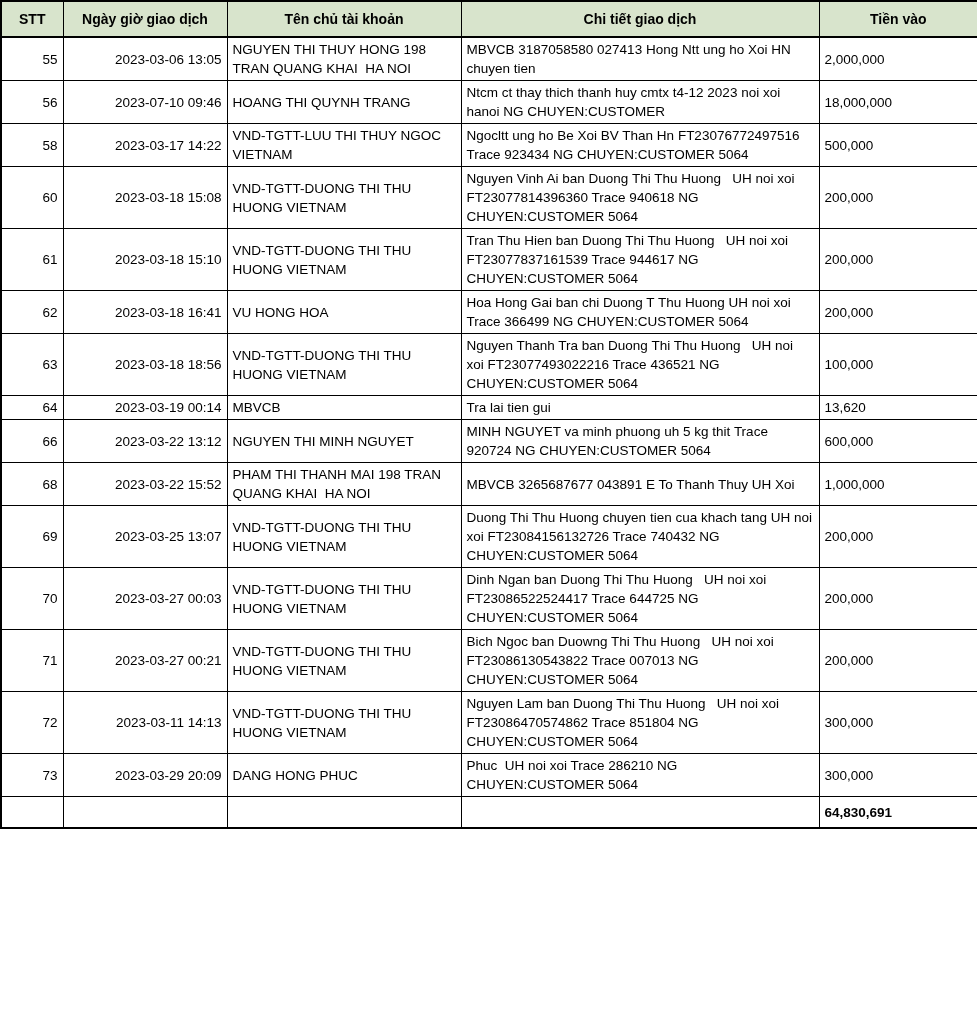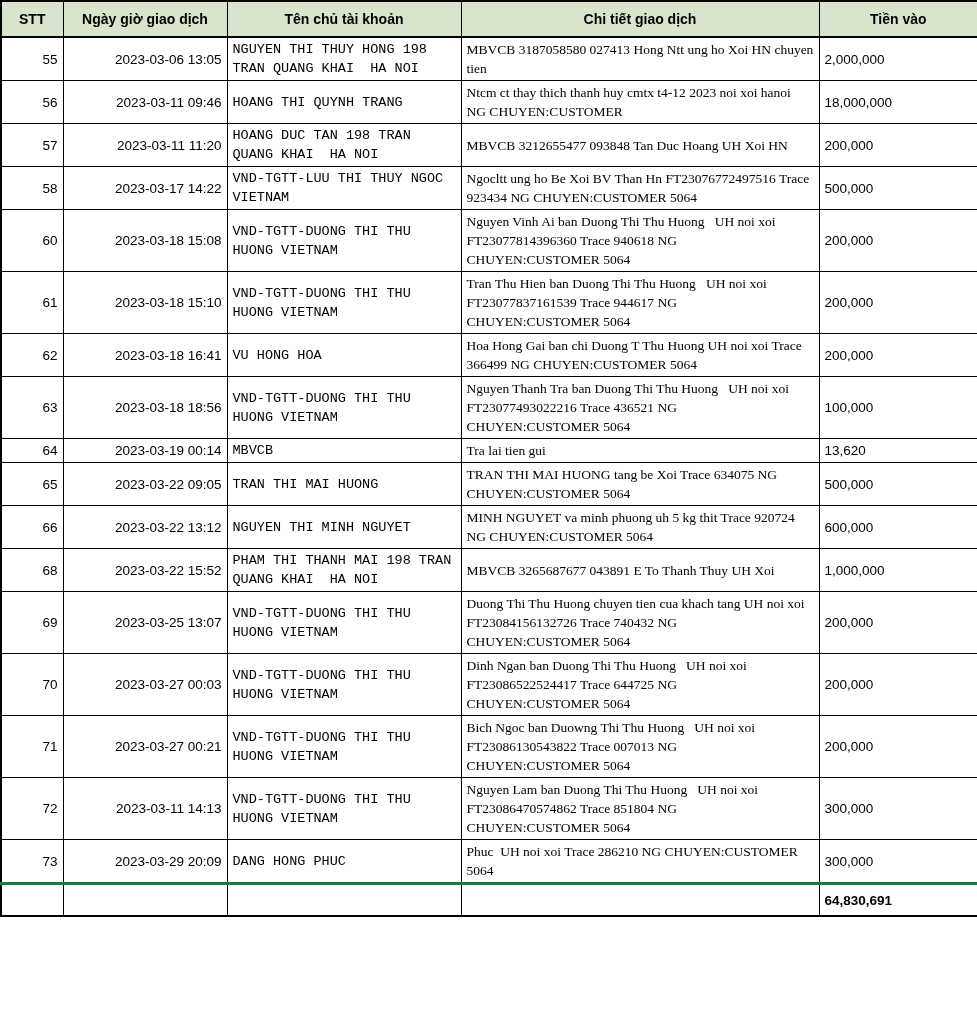--- a/index.html
+++ b/index.html
@@ -40,38 +40,36 @@
   td.cell-stt {
     text-align: right;
   }
   td.cell-datetime {
     text-align: right;
     white-space: nowrap;
   }
   td.cell-account {
     text-align: left;
     white-space: pre-wrap;
-    font-family: Liberation Mono, monospace;
   }
   td.cell-details {
     text-align: left;
     white-space: pre-wrap;
-    font-family: Liberation Serif, serif;
   }
   td.cell-amount {
     text-align: left;
   }
   tfoot td {
     height: 26px;
   }
   tfoot td.cell-amount {
     font-weight: bold;
   }
   tfoot tr {
-    border-top: 3px solid #15803d;
+    border-top: 1px solid #15803d;
   }
 </style>
 </head>
 <body>
 
 <div class="sheet">
   <table class="tx-table">
     <colgroup>
       <col style="width:62px">
       <col style="width:164px">
@@ -91,31 +89,24 @@
     <tbody>
         <tr>
           <td class="cell-stt">55</td>
           <td class="cell-datetime">2023-03-06 13:05</td>
           <td class="cell-account">NGUYEN THI THUY HONG 198 TRAN QUANG KHAI  HA NOI</td>
           <td class="cell-details">MBVCB 3187058580 027413 Hong Ntt ung ho Xoi HN chuyen tien</td>
           <td class="cell-amount">2,000,000</td>
         </tr>
         <tr>
           <td class="cell-stt">56</td>
-          <td class="cell-datetime">2023-03-11 09:46</td>
+          <td class="cell-datetime">2023-07-10 09:46</td>
           <td class="cell-account">HOANG THI QUYNH TRANG</td>
           <td class="cell-details">Ntcm ct thay thich thanh huy cmtx t4-12 2023 noi xoi hanoi NG CHUYEN:CUSTOMER</td>
           <td class="cell-amount">18,000,000</td>
-        </tr>
-        <tr>
-          <td class="cell-stt">57</td>
-          <td class="cell-datetime">2023-03-11 11:20</td>
-          <td class="cell-account">HOANG DUC TAN 198 TRAN QUANG KHAI  HA NOI</td>
-          <td class="cell-details">MBVCB 3212655477 093848 Tan Duc Hoang UH Xoi HN</td>
-          <td class="cell-amount">200,000</td>
         </tr>
         <tr>
           <td class="cell-stt">58</td>
           <td class="cell-datetime">2023-03-17 14:22</td>
           <td class="cell-account">VND-TGTT-LUU THI THUY NGOC VIETNAM</td>
           <td class="cell-details">Ngocltt ung ho Be Xoi BV Than Hn FT23076772497516 Trace 923434 NG CHUYEN:CUSTOMER 5064</td>
           <td class="cell-amount">500,000</td>
         </tr>
         <tr>
           <td class="cell-stt">60</td>
@@ -144,27 +135,20 @@
           <td class="cell-account">VND-TGTT-DUONG THI THU HUONG VIETNAM</td>
           <td class="cell-details">Nguyen Thanh Tra ban Duong Thi Thu Huong   UH noi xoi FT23077493022216 Trace 436521 NG CHUYEN:CUSTOMER 5064</td>
           <td class="cell-amount">100,000</td>
         </tr>
         <tr>
           <td class="cell-stt">64</td>
           <td class="cell-datetime">2023-03-19 00:14</td>
           <td class="cell-account">MBVCB</td>
           <td class="cell-details">Tra lai tien gui</td>
           <td class="cell-amount">13,620</td>
-        </tr>
-        <tr>
-          <td class="cell-stt">65</td>
-          <td class="cell-datetime">2023-03-22 09:05</td>
-          <td class="cell-account">TRAN THI MAI HUONG</td>
-          <td class="cell-details">TRAN THI MAI HUONG tang be Xoi Trace 634075 NG CHUYEN:CUSTOMER 5064</td>
-          <td class="cell-amount">500,000</td>
         </tr>
         <tr>
           <td class="cell-stt">66</td>
           <td class="cell-datetime">2023-03-22 13:12</td>
           <td class="cell-account">NGUYEN THI MINH NGUYET</td>
           <td class="cell-details">MINH NGUYET va minh phuong uh 5 kg thit Trace 920724 NG CHUYEN:CUSTOMER 5064</td>
           <td class="cell-amount">600,000</td>
         </tr>
         <tr>
           <td class="cell-stt">68</td>

